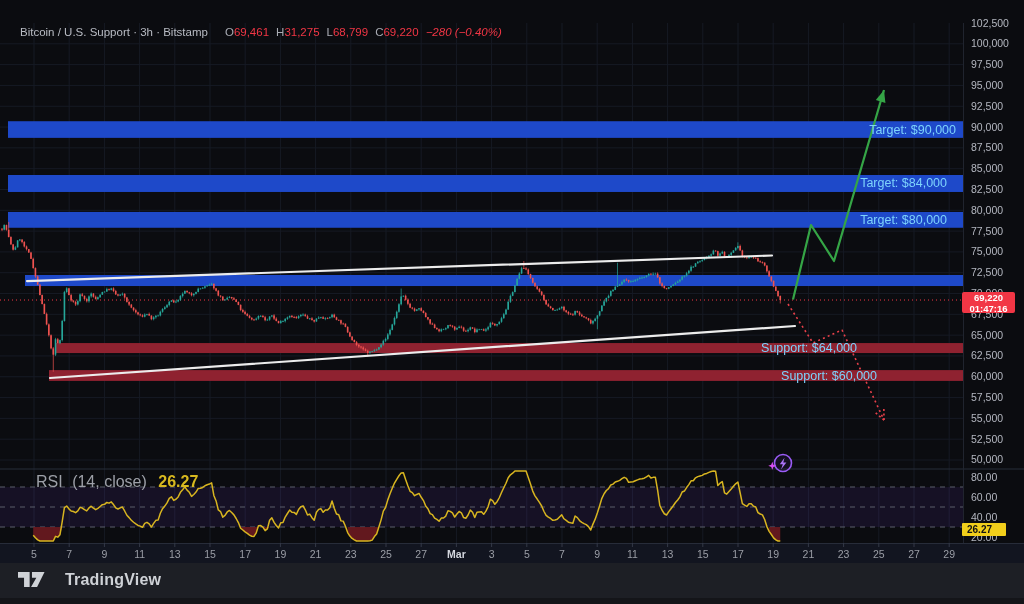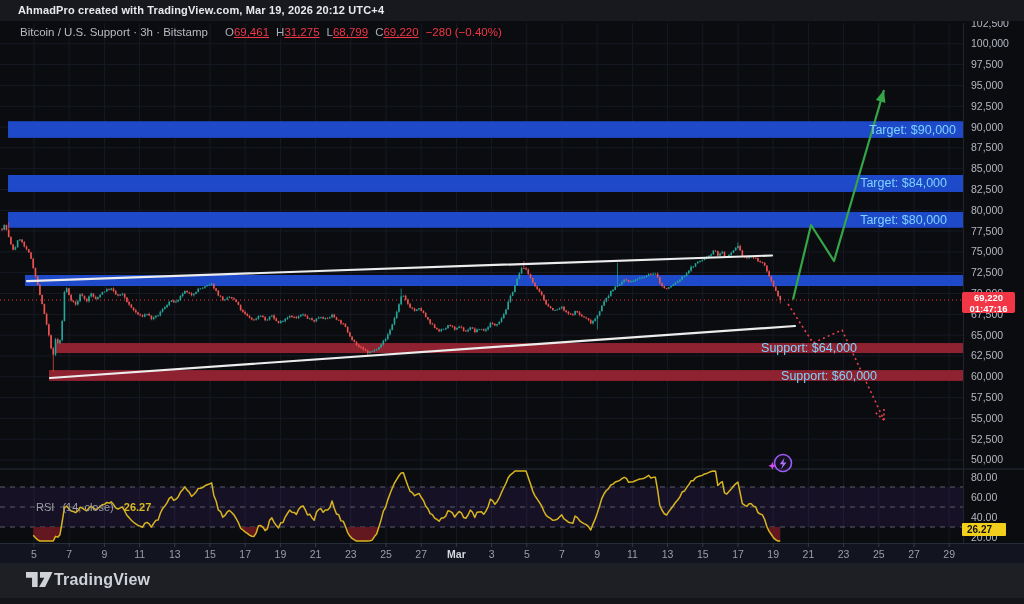--- a/index.html
+++ b/index.html
@@ -5,47 +5,44 @@
   html,body{margin:0;padding:0;background:#000;}
   .app{position:relative;width:1024px;height:604px;background:#0b0c10;overflow:hidden;
        font-family:"Liberation Sans",sans-serif;}
   .attribution{position:absolute;left:0;top:0;width:1024px;height:21px;background:#17191f;
        color:#e8eaee;font-size:11px;font-weight:700;line-height:21px;padding-left:18px;
        box-sizing:border-box;letter-spacing:.15px;z-index:5;}
   .time-strip{position:absolute;left:0;top:543px;width:1024px;height:20px;background:#121520;
        border-top:1px solid #272c39;box-sizing:border-box;z-index:1;}
   .footer{position:absolute;left:0;top:563px;width:1024px;height:41px;background:#1d1f25;z-index:5;}
   .footer .bottom-edge{position:absolute;left:0;bottom:0;width:100%;height:6px;background:#141519;}
-  .footer .logo-wrap{position:absolute;left:26px;top:8px;display:flex;align-items:center;gap:1px;}
+  .footer .logo-wrap{position:absolute;left:18px;top:8px;display:flex;align-items:center;gap:20px;}
   .footer .logo-text{color:#cfd2d7;font-size:16px;font-weight:700;letter-spacing:.2px;}
   #chart-svg{position:absolute;left:0;top:0;z-index:2;}
   .legend{position:absolute;left:20px;top:26px;font-size:11.5px;color:#b9bcc4;white-space:nowrap;z-index:4;}
   .legend .ohlc{margin-left:10px;}
   .legend .lab{color:#a9acb4;margin-left:7px;}
-  .legend .val{color:#f23645;text-decoration:underline;}
-  .legend .chg{color:#f23645;margin-left:7px;}
+  .legend .val{color:#f23645;}
+  .legend .chg{color:#f23645;margin-left:7px;font-style:italic;}
   .band-label{position:absolute;transform:translateY(-50%);font-size:12.5px;color:#7dd3fc;
        z-index:3;white-space:nowrap;}
   .price-tag{position:absolute;left:962px;top:292px;width:53px;height:21px;background:#f23645;
        border-radius:2px;color:#fff;font-size:9.5px;font-weight:700;text-align:center;
        line-height:10.5px;z-index:4;padding-top:1px;box-sizing:border-box;}
   .rsi-tag{position:absolute;left:962px;top:523px;width:44px;height:13px;background:#f2cf1b;
        color:#141414;font-size:10px;font-weight:700;line-height:13px;padding-left:5px;
        box-sizing:border-box;border-radius:1px;z-index:4;}
-  .rsi-legend{position:absolute;left:12px;top:501px;font-size:11px;color:#9da0a8;z-index:4;white-space:nowrap;padding-left:24px;}
+  .rsi-legend{position:absolute;left:12px;top:473px;font-size:16px;color:#9da0a8;z-index:4;white-space:nowrap;padding-left:24px;}
   .rsi-legend .rsi-val{color:#d8b91f;font-weight:700;margin-left:7px;}
 </style>
 </head>
 <body>
 
 <div class="app">
 
-  <div class="attribution">
-    <span>AhmadPro created with TradingView.com, Mar 19, 2026 20:12 UTC+4</span>
-  </div>
 
   <div class="time-strip"></div>
 
   <svg id="chart-svg" width="1024" height="604" viewBox="0 0 1024 604">
       <g>
         <line x1="34" y1="23" x2="34" y2="543" stroke="#161a24" stroke-width="1"></line>
         <line x1="69.2" y1="23" x2="69.2" y2="543" stroke="#161a24" stroke-width="1"></line>
         <line x1="104.4" y1="23" x2="104.4" y2="543" stroke="#161a24" stroke-width="1"></line>
         <line x1="139.60000000000002" y1="23" x2="139.60000000000002" y2="543" stroke="#161a24" stroke-width="1"></line>
         <line x1="174.8" y1="23" x2="174.8" y2="543" stroke="#161a24" stroke-width="1"></line>

